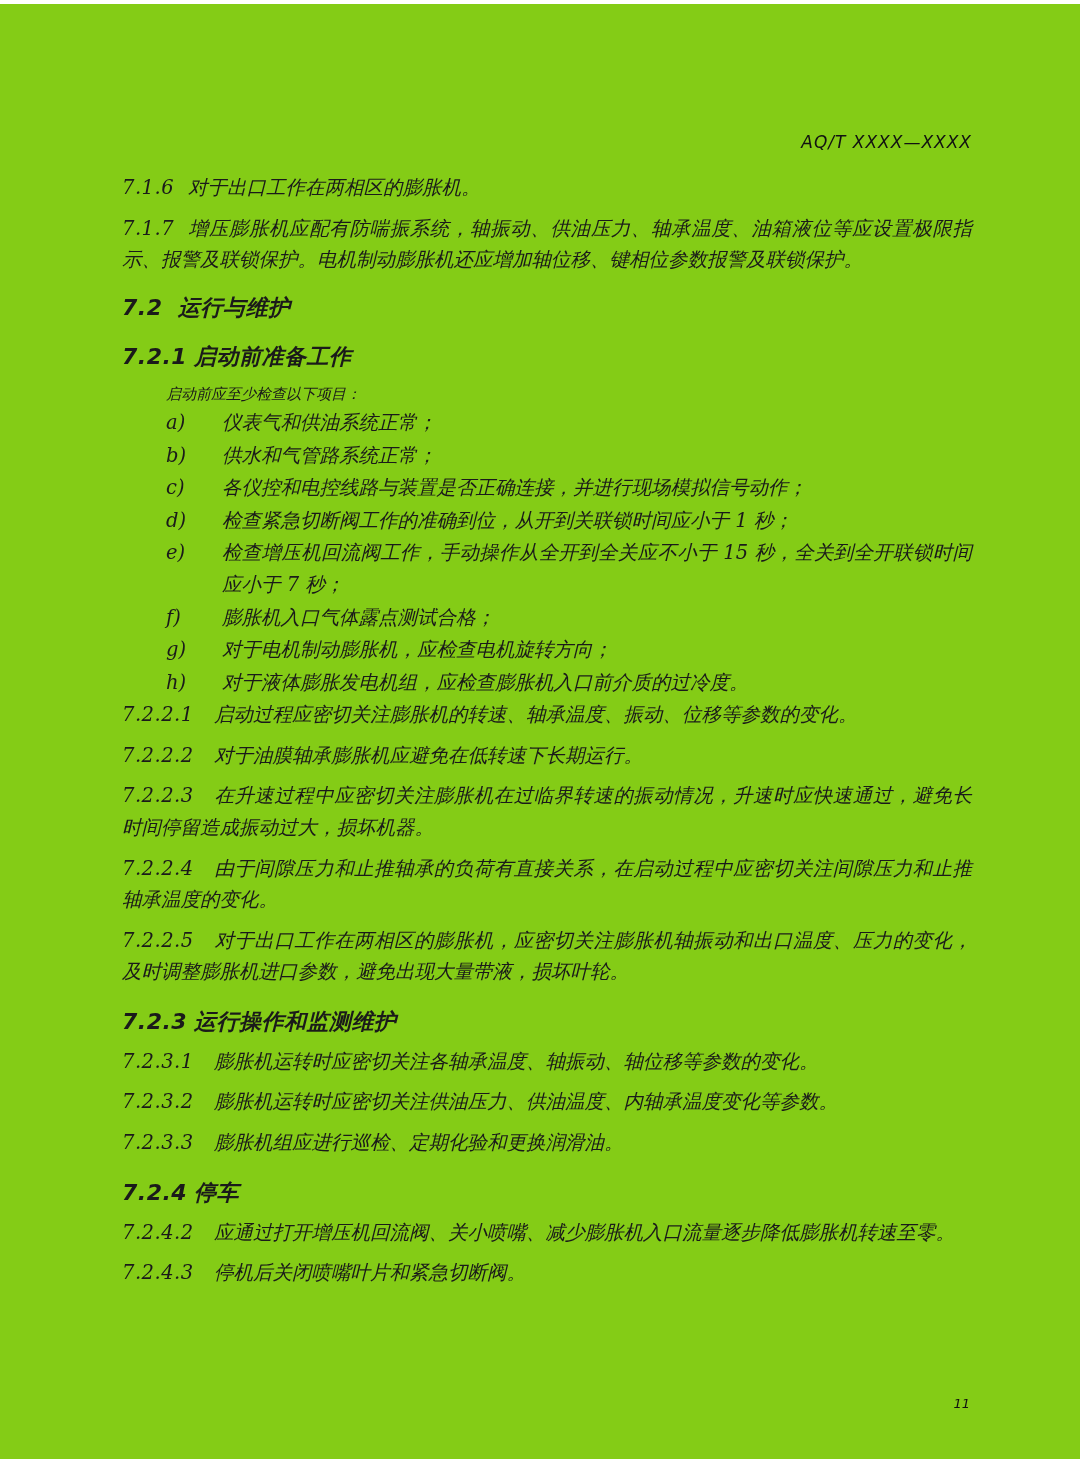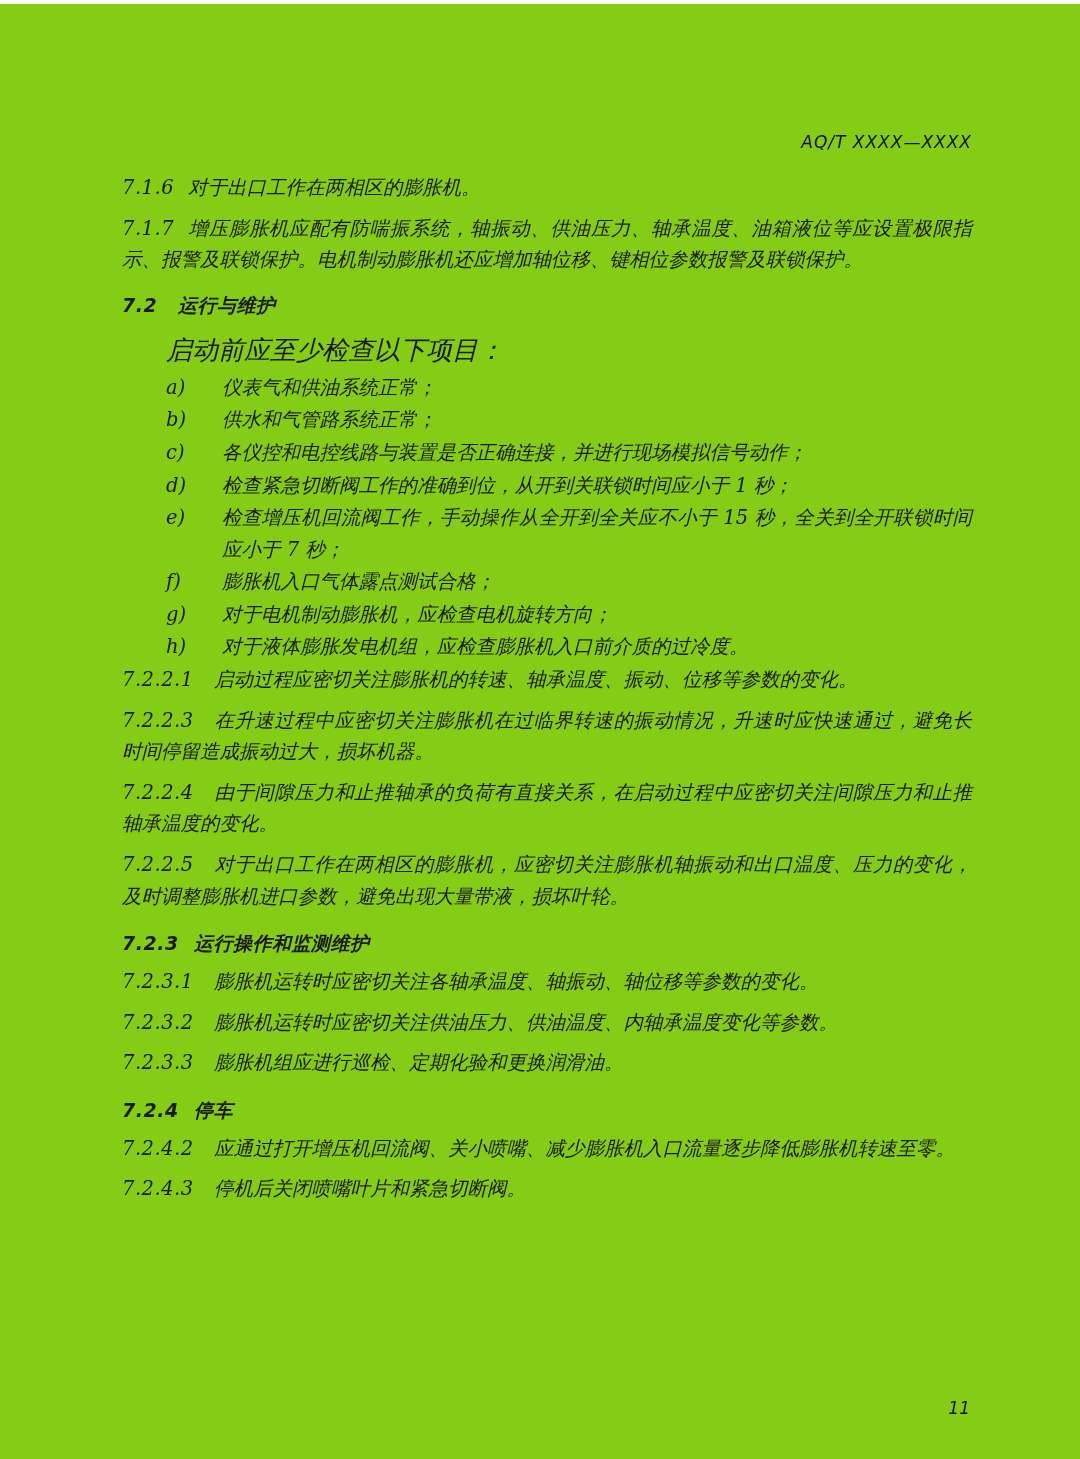--- a/index.html
+++ b/index.html
@@ -44,36 +44,36 @@
     display: inline-block;
     min-width: 66px;
     letter-spacing: 0.5px;
   }
   .para .num.w4 {
     min-width: 92px;
   }
   .heading {
     font-family: "DejaVu Sans", "Liberation Sans", sans-serif;
     font-weight: bold;
-    font-size: 19px;
+    font-size: 22px;
     margin: 17px 0 9px 0;
     letter-spacing: 0.5px;
   }
   .heading .num {
     display: inline-block;
     min-width: 56px;
   }
   .heading .num.w3 {
     min-width: 72px;
   }
   .heading.sub {
     margin-top: 19px;
   }
   .list-intro {
-    font-size: 26px;
+    font-size: 15px;
     line-height: 1.62;
     margin: 10px 0 1px 0;
     padding-left: 44px;
   }
   ul.items {
     list-style: none;
     margin: 0;
     padding: 0 0 0 44px;
   }
   ul.items li {
@@ -89,23 +89,23 @@
     font-family: "DejaVu Serif", "Liberation Serif", serif;
   }
   ul.items li .itext {
     flex: 1 1 auto;
     text-align: justify;
     text-justify: inter-ideograph;
   }
   .footer-pageno {
     position: absolute;
     right: 110px;
-    bottom: 45px;
+    bottom: 52px;
     font-family: "DejaVu Sans", "Liberation Sans", sans-serif;
-    font-size: 17px;
+    font-size: 13px;
     color: #111;
   }
   .p-block {
     margin-bottom: 9px;
   }
   .p-block .body {
     display: inline;
   }
 </style>
 </head>
@@ -122,20 +122,23 @@
     </div>
 
     <div class="para p-block">
       <span class="num">7.1.7</span><span class="body">增压膨胀机应配有防喘振系统，轴振动、供油压力、轴承温度、油箱液位等应设置极限指示、报警及联锁保护。电机制动膨胀机还应增加轴位移、键相位参数报警及联锁保护。</span>
     </div>
 
     <div class="heading">
       <span class="num">7.2</span><span>运行与维护</span>
     </div>
 
+    <div class="heading sub">
+      <span class="num w3">7.2.1</span><span>启动前准备工作</span>
+    </div>
 
     <div class="list-intro">启动前应至少检查以下项目：</div>
 
     <ul class="items">
       <li>
         <span class="marker">a)</span>
         <span class="itext">仪表气和供油系统正常；</span>
       </li>
       <li>
         <span class="marker">b)</span>
@@ -165,20 +168,23 @@
         <span class="marker">h)</span>
         <span class="itext">对于液体膨胀发电机组，应检查膨胀机入口前介质的过冷度。</span>
       </li>
     </ul>
 
 
     <div class="para p-block">
       <span class="num w4">7.2.2.1</span><span class="body">启动过程应密切关注膨胀机的转速、轴承温度、振动、位移等参数的变化。</span>
     </div>
 
+    <div class="para p-block">
+      <span class="num w4">7.2.2.2</span><span class="body">对于油膜轴承膨胀机应避免在低转速下长期运行。</span>
+    </div>
 
     <div class="para p-block">
       <span class="num w4">7.2.2.3</span><span class="body">在升速过程中应密切关注膨胀机在过临界转速的振动情况，升速时应快速通过，避免长时间停留造成振动过大，损坏机器。</span>
     </div>
 
     <div class="para p-block">
       <span class="num w4">7.2.2.4</span><span class="body">由于间隙压力和止推轴承的负荷有直接关系，在启动过程中应密切关注间隙压力和止推轴承温度的变化。</span>
     </div>
 
     <div class="para p-block">

